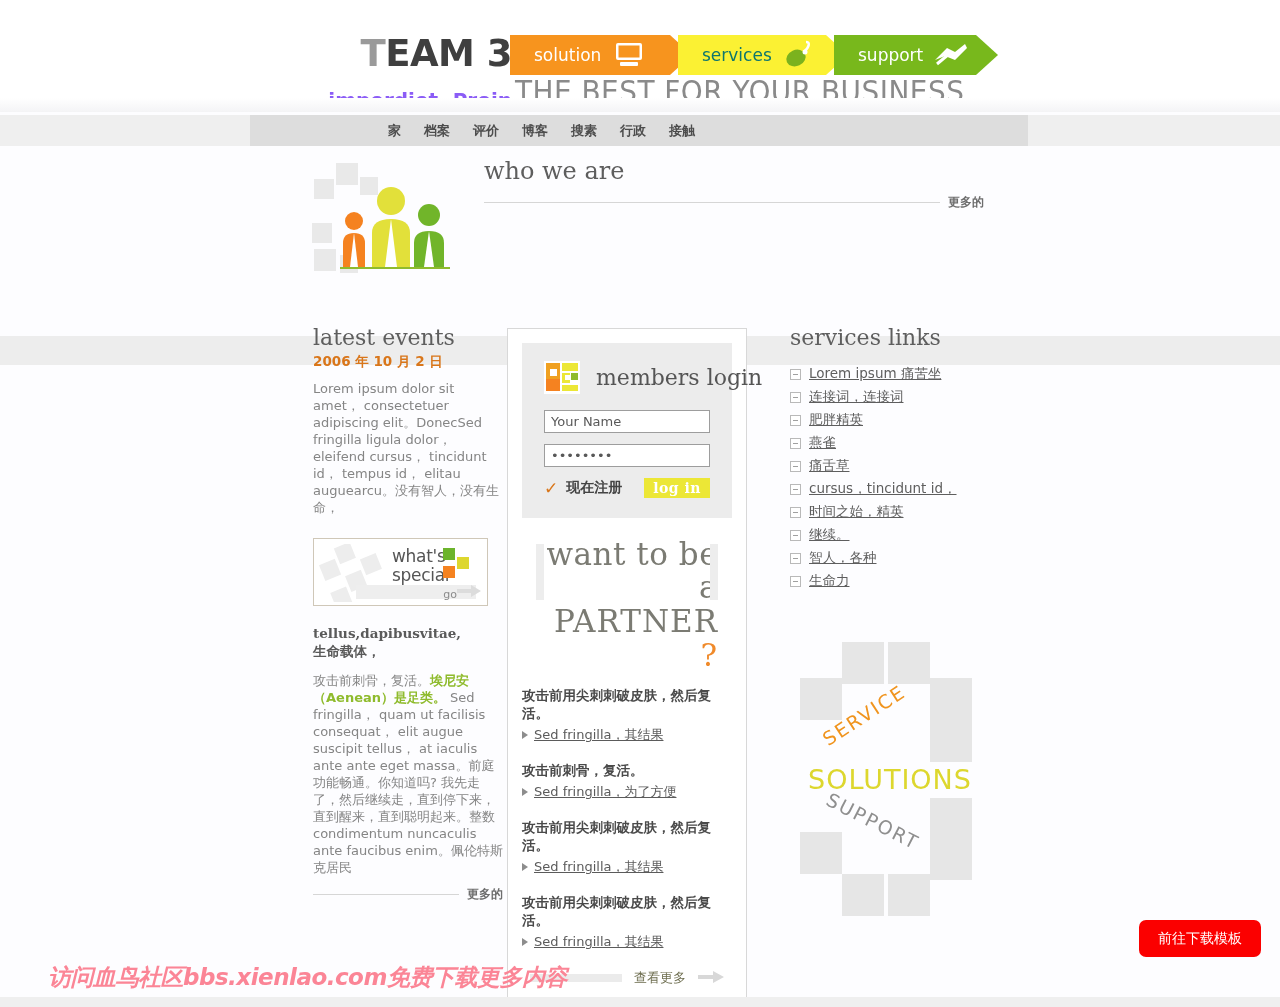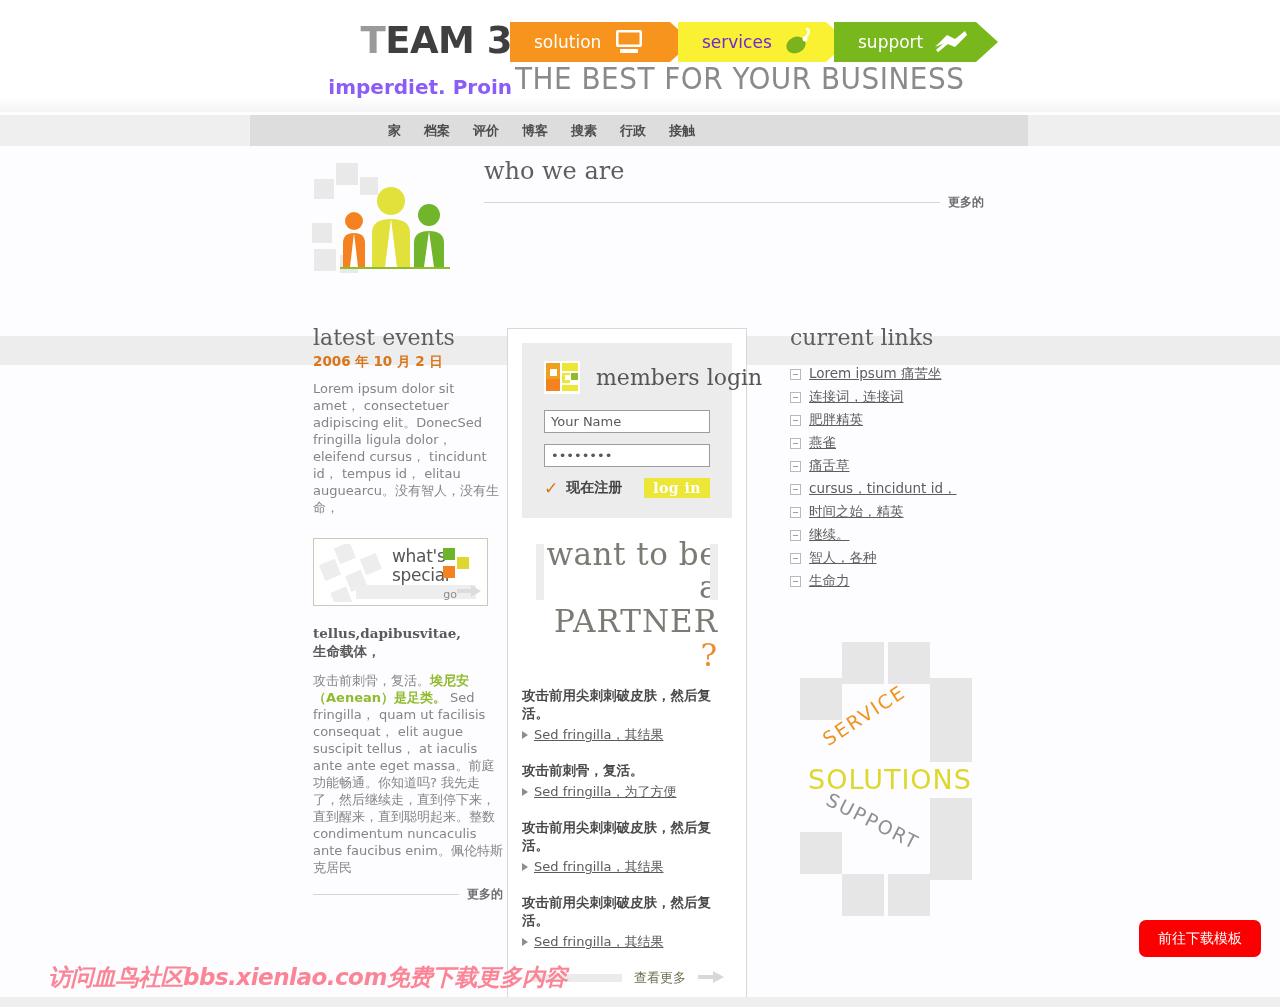--- a/index.html
+++ b/index.html
@@ -8,21 +8,21 @@
     width:1280px; height:1007px;
     background:#fdfdff;
     font-family:"DejaVu Sans","Liberation Sans",sans-serif;
     font-size:13px; color:#6b6b6b;
     position:relative; overflow:hidden;
   }
   .page { position:relative; width:1280px; height:1007px; }
 
   
   .header { position:relative; width:1280px; height:104px; background:#ffffff; }
-  .header-inner { position:absolute; left:300px; top:0; width:700px; height:104px; }
+  .header-inner { position:absolute; left:300px; top:13px; width:700px; height:104px; }
   .brand { position:absolute; left:12px; top:22px; width:200px; text-align:right; }
   .brand-title {
     font-family:"DejaVu Sans","Liberation Sans",sans-serif;
     font-weight:bold; font-size:37px; letter-spacing:-0.5px; color:#3f3f3f; line-height:1;
   }
   .brand-title .t { color:#9a9a9a; }
   .brand-sub {
     font-weight:bold; font-size:20px; color:#8b5cf6; margin-top:18px; line-height:1;
   }
 
@@ -40,21 +40,21 @@
   .ribbon .label {
     font-size:17px; color:#ffffff; font-weight:normal;
     padding-right:8px; white-space:nowrap;
   }
   .r-solution { left:0; }
   .r-solution .chev-body { background:#f7941e; width:160px; }
   .r-solution .chev-point { border-left:22px solid #f7941e; }
   .r-services { left:168px; }
   .r-services .chev-body { background:#fbf133; width:148px; }
   .r-services .chev-point { border-left:22px solid #fbf133; }
-  .r-services .label { color:#6d28d9; }
+  .r-services .label { color:#0f766e; }
   .r-support { left:324px; }
   .r-support .chev-body { background:#78b81c; width:142px; }
   .r-support .chev-point { border-left:22px solid #78b81c; }
 
   .ribbon-icon { width:40px; height:30px; position:relative; flex:none; }
   .tagline {
     position:absolute; left:215px; top:60px; width:480px;
     font-size:31px; color:#8a8a8a; letter-spacing:0.5px;
     font-family:"DejaVu Sans Condensed","Liberation Sans",sans-serif;
     white-space:nowrap; font-weight:normal;
@@ -456,21 +456,21 @@
           <svg width="26" height="12" viewBox="0 0 26 12">
             <path d="M0 4 L15 4 L15 0 L26 6 L15 12 L15 8 L0 8 Z" fill="#d8d8d8"></path>
           </svg>
         </span>
       </div>
 
     </div>
   </div>
 
   <div class="col-right">
-    <h2 class="col-title">current links</h2>
+    <h2 class="col-title">services links</h2>
     <div class="links-list">
       <div class="link-row">
           <span class="box-icon"></span>
           <span class="link-a">Lorem ipsum 痛苦坐</span>
         </div>
       <div class="link-row">
           <span class="box-icon"></span>
           <span class="link-a">连接词，连接词</span>
         </div>
       <div class="link-row">

